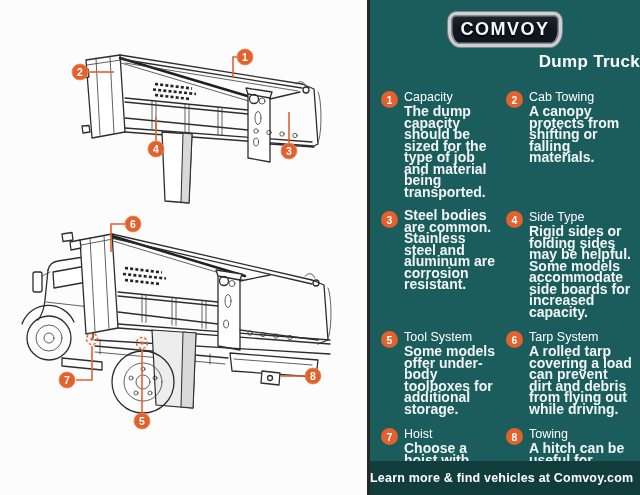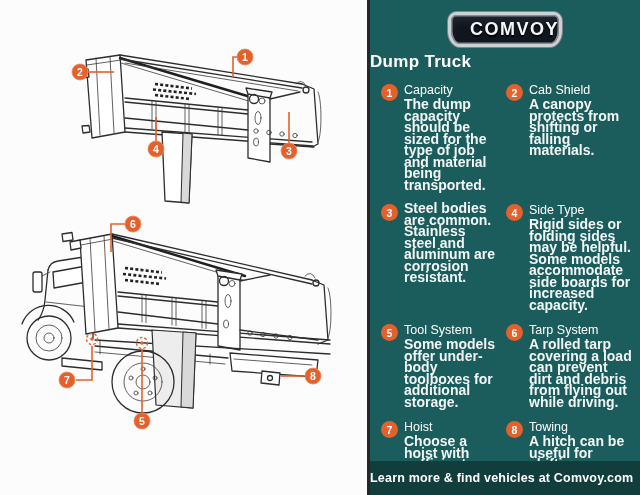--- a/index.html
+++ b/index.html
@@ -24,24 +24,24 @@
   .callout-num { fill:#ffffff; font-family:"Liberation Sans",sans-serif; font-weight:bold; font-size:10.5px; text-anchor:middle; }
   .marker-ring { fill:none; stroke:#e2612c; stroke-width:1.4; stroke-dasharray:2.6 2; }
   .marker-dot { fill:#e2612c; }
 
   
   .panel { position:absolute; left:367px; top:0; width:273px; height:495px;
            background:#1b5c5d; border-left:3px solid #262626; color:#fff; }
   .badge { width:114px; height:35px; margin:12px auto 5px; background:#10161e;
            border:3px solid #cdd1d4; border-radius:8px 8px 12px 12px / 9px 9px 16px 16px;
            box-shadow:0 0 0 1px #7e8489, inset 0 0 0 1.5px #868c92, inset 0 6px 8px rgba(255,255,255,.08);
-           display:flex; align-items:center; justify-content:flex-end; }
+           display:flex; align-items:center; justify-content:center; }
   .badge span { color:#f4f6f8; font-weight:bold; font-size:18px; letter-spacing:1.5px;
                 text-shadow:0 1.5px 1px #000; }
-  .panel-title { text-align:left; font-size:17px; font-weight:bold; letter-spacing:.3px; margin-bottom:11px; }
+  .panel-title { text-align:right; font-size:17px; font-weight:bold; letter-spacing:.3px; margin-bottom:18px; }
   .grid { display:grid; grid-template-columns:118px 1fr; column-gap:7px; row-gap:12px;
           padding:0 8px 0 11px; align-items:start; }
   .item { display:flex; gap:6px; }
   .num { flex:0 0 17px; width:17px; height:17px; border-radius:50%; background:#e2612c;
          color:#fff; font-size:10.5px; font-weight:bold; display:flex; align-items:center;
          justify-content:center; margin-top:1px; }
   .ititle { font-size:12.5px; font-weight:normal; line-height:14px; margin-bottom:2px; }
   .idesc { font-size:14px; font-weight:bold; line-height:11.5px; color:#f2f6f6; }
   .footer { position:absolute; left:0; bottom:0; width:100%; height:34px; background:#113e3d;
             display:flex; align-items:center; justify-content:flex-start;
@@ -221,21 +221,21 @@
     <span class="num">1</span>
     <div class="itext">
       <div class="ititle">Capacity</div>
       <div class="idesc">The dump capacity should be sized for the type of job and material being transported.</div>
     </div>
   </div>
 
   <div class="item">
     <span class="num">2</span>
     <div class="itext">
-      <div class="ititle">Cab Shield</div>
+      <div class="ititle">Cab Towing</div>
       <div class="idesc">A canopy protects from shifting or falling materials.</div>
     </div>
   </div>
 
   <div class="item">
     <span class="num">3</span>
     <div class="itext">
       <div class="idesc">Steel bodies are common. Stainless steel and aluminum are corrosion resistant.</div>
     </div>
   </div>

